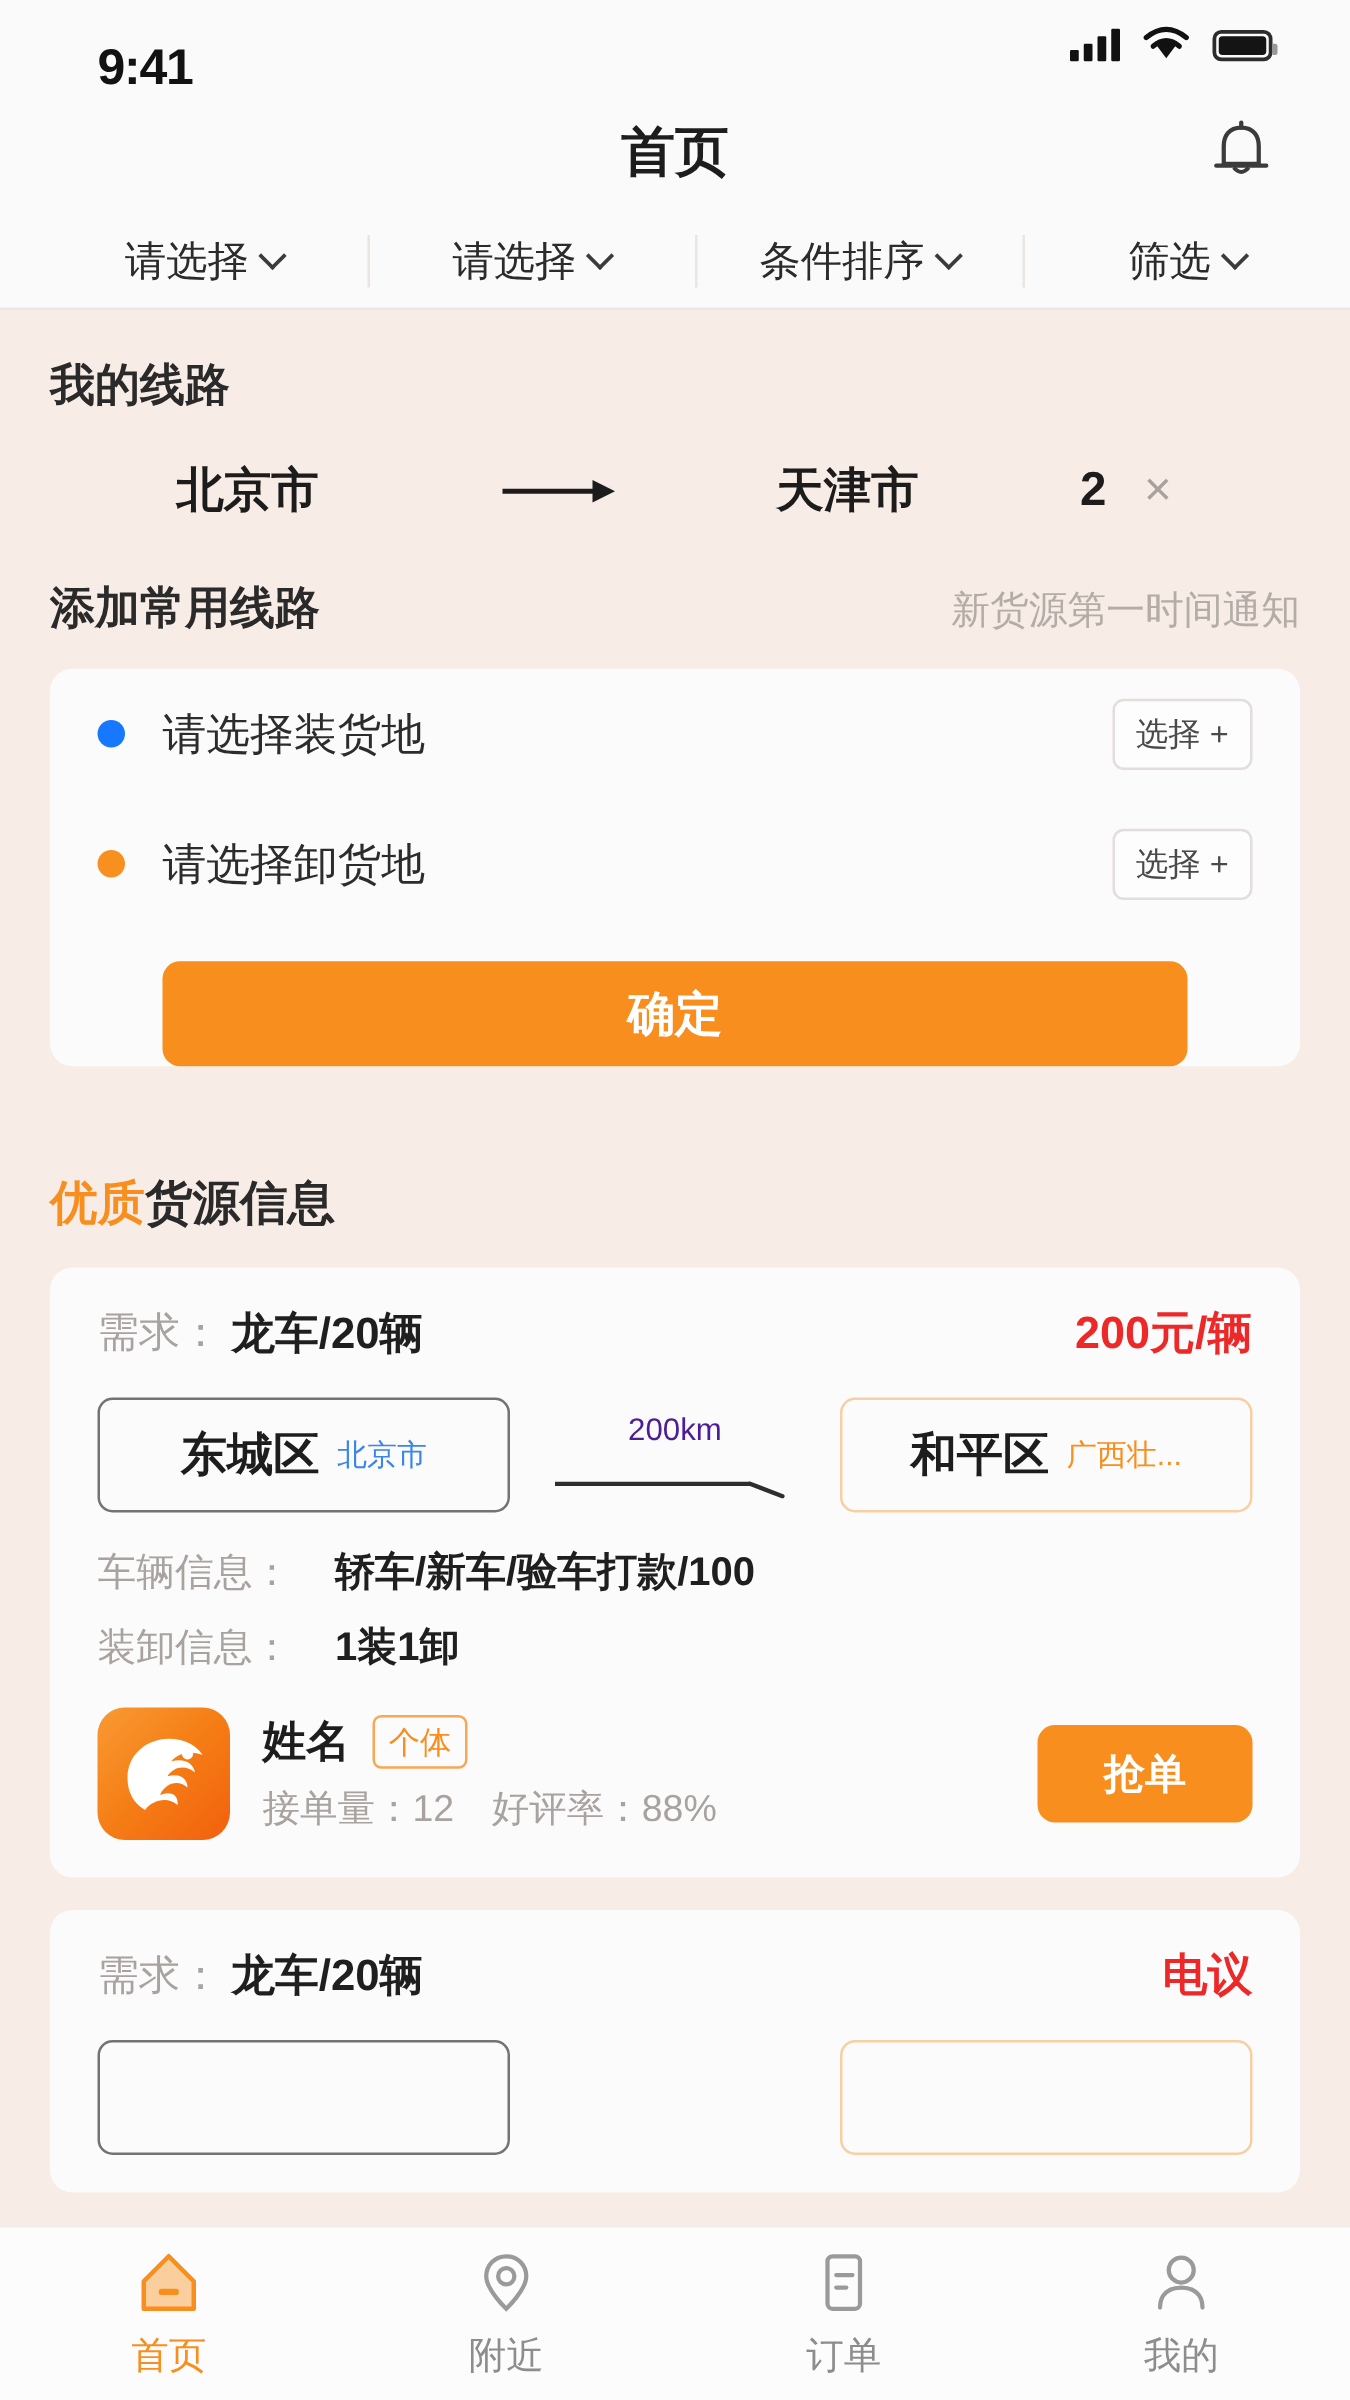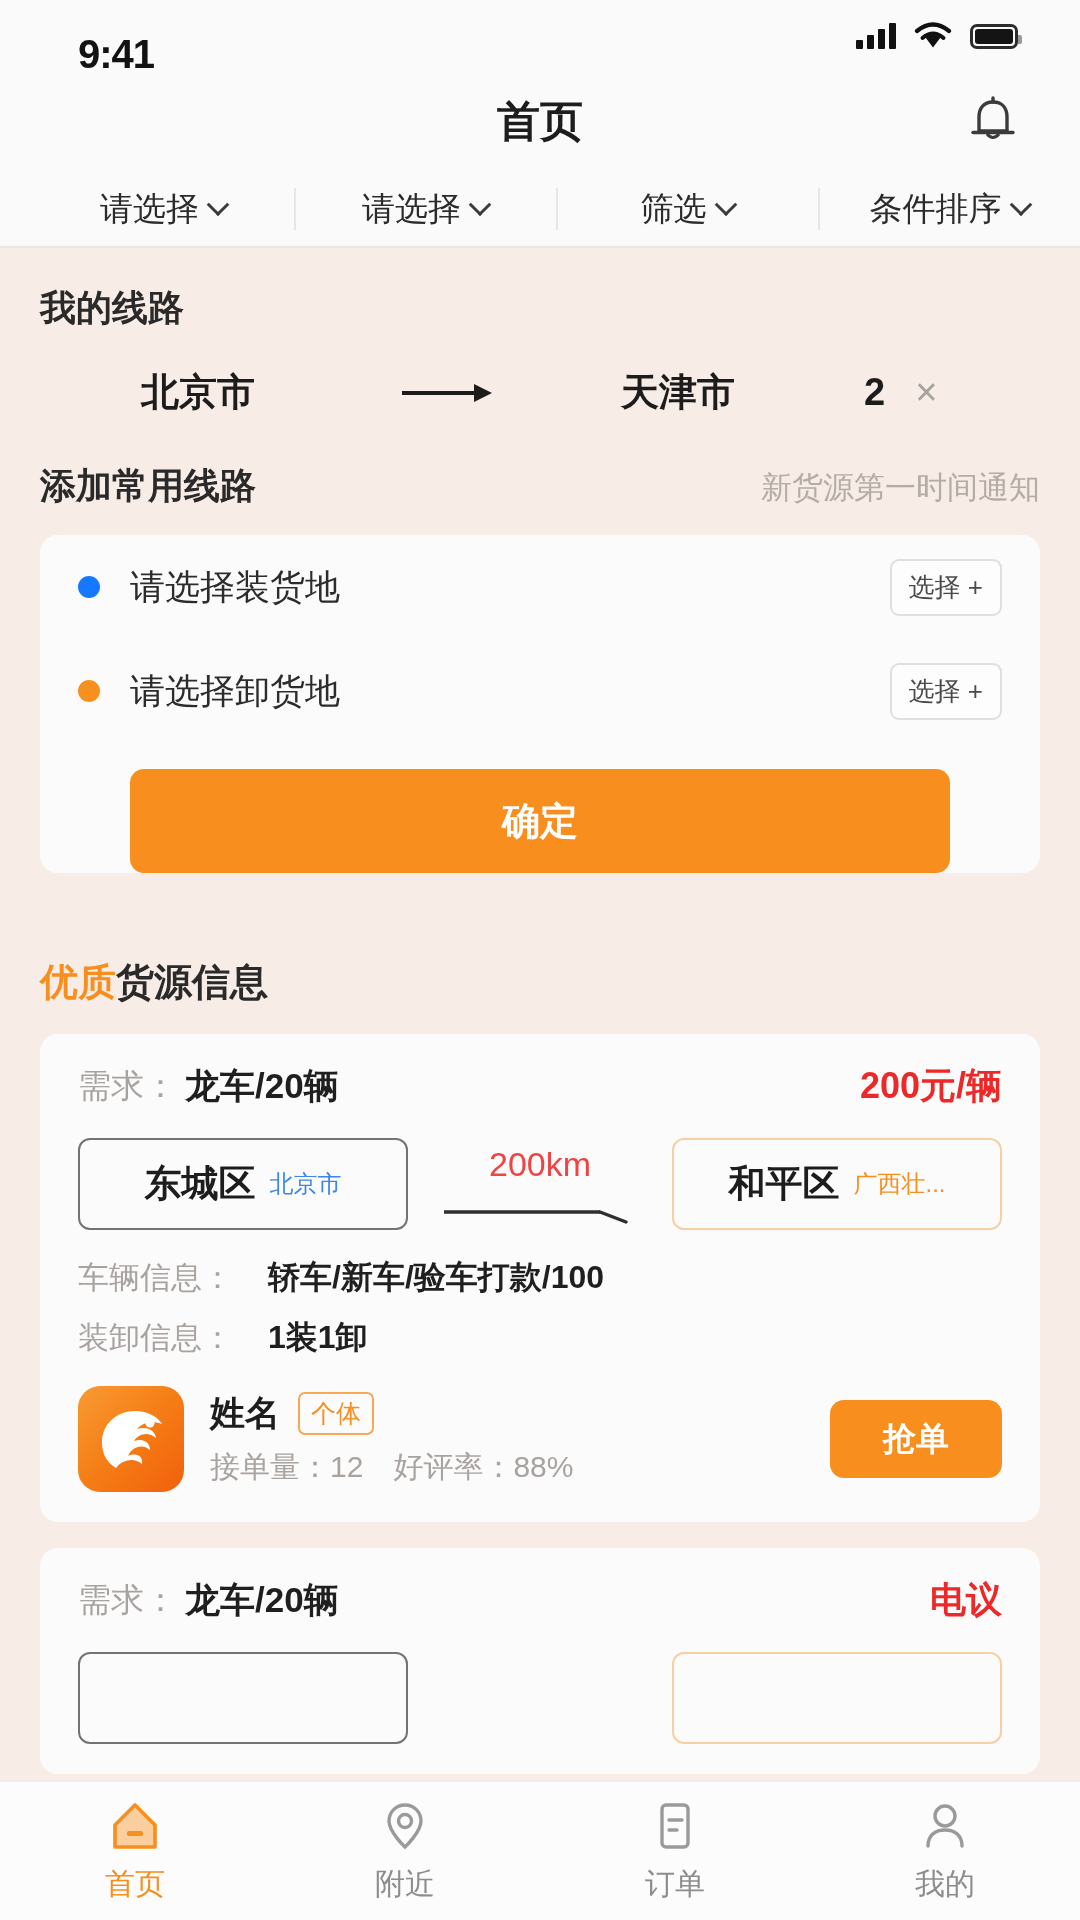--- a/index.html
+++ b/index.html
@@ -82,21 +82,21 @@
   .pickrow{ display:flex; align-items:center; padding:0 38px; height:104px; }
   .dot{ width:22px; height:22px; border-radius:50%; flex:0 0 22px; }
   .dot.blue{ background:#1678ff; }
   .dot.orange{ background:#f7901e; }
   .pickrow .lbl{ margin-left:30px; font-size:35px; color:#2c2c2c; }
   .pickbtn{
     margin-left:auto; border:2px solid #e2dedb; background:#fdfdfd; border-radius:9px;
     padding:9px 17px; font-size:26px; color:#4a4a4a; display:flex; align-items:center; gap:11px;
   }
   .confirm{
-    display:block; margin:26px auto 40px auto; width:820px; height:104px;
+    display:block; margin:26px auto 40px auto; width:820px; height:84px;
     background:#f78e1e; border:none; border-radius:14px;
     color:#fff; font-size:38px; font-weight:bold; font-family:inherit;
   }
 
   
   .goods-title{ padding:44px 0 0 40px; font-size:38px; font-weight:bold; color:#2a2a2a; }
   .goods-title .hl{ color:#f78e1e; }
 
   .gcard{ background:#fcfbfb; border-radius:18px; margin:26px 40px 0 40px; padding:0 38px 30px 38px; }
   .grow1{ display:flex; align-items:center; height:104px; }
@@ -109,21 +109,21 @@
     border-radius:12px; height:92px; width:330px;
     display:flex; align-items:center; justify-content:center; gap:14px;
   }
   .locbox.from{ border:2px solid #737373; }
   .locbox.to{ border:2px solid #f7cfa4; }
   .loc-main{ font-size:37px; font-weight:bold; color:#1d1d1d; }
   .loc-sub{ font-size:24px; }
   .locbox.from .loc-sub{ color:#3b86ea; }
   .locbox.to .loc-sub{ color:#f78e1e; }
   .distwrap{ flex:1; display:flex; flex-direction:column; align-items:center; justify-content:center; position:relative; }
-  .dist-txt{ font-size:34px; color:#ef4444; margin-bottom:4px; }
+  .dist-txt{ font-size:25px; color:#4c1d95; margin-bottom:4px; }
 
   .ginfo{ margin-top:26px; }
   .giline{ display:flex; align-items:baseline; margin-bottom:16px; }
   .gi-lbl{ font-size:31px; color:#a9a3a0; width:190px; flex:0 0 190px; }
   .gi-val{ font-size:32px; font-weight:bold; color:#1f1f1f; }
 
   .shipper{ display:flex; align-items:center; margin-top:26px; }
   .avatar{
     width:106px; height:106px; border-radius:22px; flex:0 0 106px;
     background:linear-gradient(135deg,#f99a33 0%,#f57d15 50%,#f2600d 100%);
@@ -190,25 +190,25 @@
 <div class="filterbar">
   <div class="filter">
     <span>请选择</span>
     <span class="caret"></span>
   </div>
   <div class="filter">
     <span>请选择</span>
     <span class="caret"></span>
   </div>
   <div class="filter">
+    <span>条件排序</span>
+    <span class="caret"></span>
+  </div>
+  <div class="filter">
     <span>筛选</span>
-    <span class="caret"></span>
-  </div>
-  <div class="filter">
-    <span>条件排序</span>
     <span class="caret"></span>
   </div>
 </div>
 
 <div class="body">
 
   <div class="sec-title">我的线路</div>
 
   <div class="routerow">
     <div class="rr-from">北京市</div>

